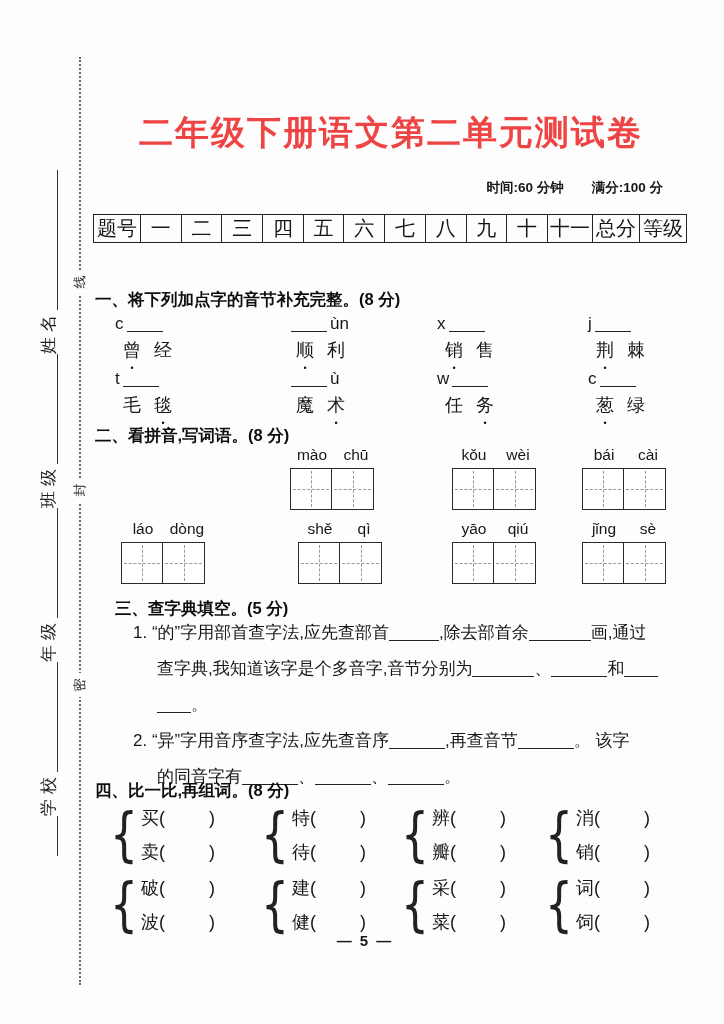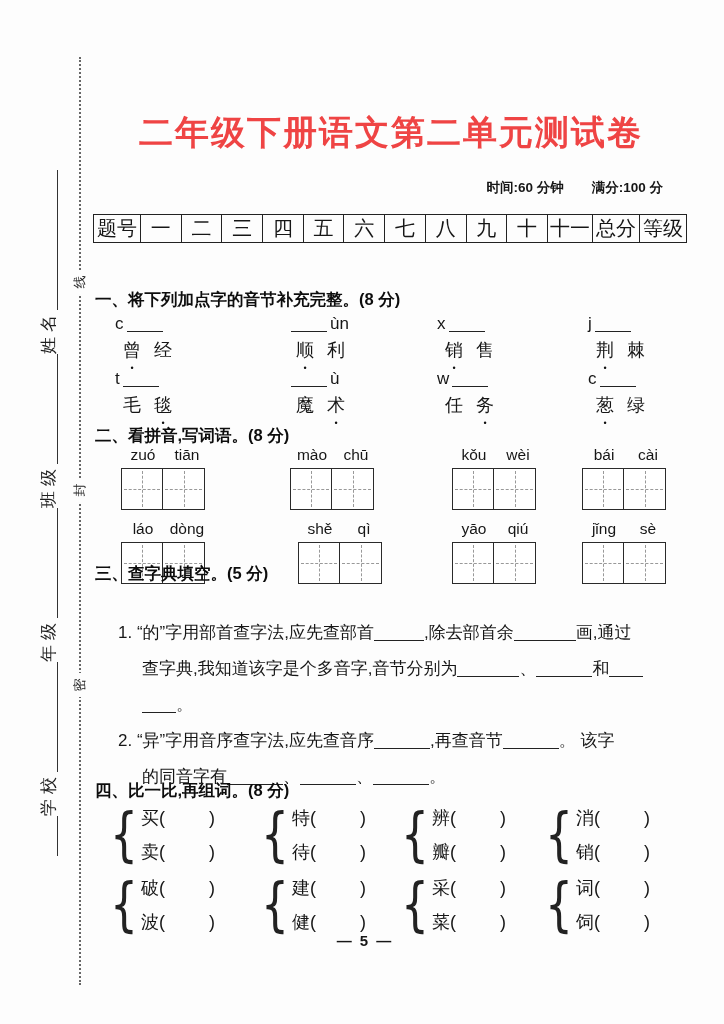--- a/index.html
+++ b/index.html
@@ -25,21 +25,21 @@
            font-size:34px; font-weight:900; letter-spacing:2px; color:#ef4444; }
   .meta { position:absolute; top:179px; right:24px; font-size:13.5px; font-weight:700; }
   .meta span + span { margin-left:28px;margin-top:14px; }
   .score-table { position:absolute; top:214px; left:-2px; border-collapse:collapse; table-layout:fixed; width:594px; }
   .score-table td { border:1.6px solid #222; height:26px; text-align:center; font-size:20px; padding:0; }
   .score-table td:first-child { width:46px; }
   .score-table td:nth-child(12) { width:44px; }
   .score-table td:nth-child(13) { width:46px; }
   .score-table td:nth-child(14) { width:46px;margin-top:15px; }
   .sec-heading { position:absolute; left:0; font-size:16.5px; font-weight:700; color:#0d0d0d; white-space:nowrap; }
-  .h1 { top:289px; } .h2 { top:425px; } .h3 { top:563px; } .h4 { top:780px; }
+  .h1 { top:289px; } .h2 { top:425px; } .h3 { top:598px;margin-left:20px; } .h4 { top:780px; }
   
   .q1-items { position:absolute; top:314px; left:0; width:100%;
               display:grid; grid-template-columns:173px 149px 151px 1fr; row-gap:7px; }
   .q1-item { padding-left:20px; height:48px; }
   .q1-pinyin { font-size:17px; height:21px; }
   .pblank { display:inline-block; width:36px; height:12px; border-bottom:1.6px solid #222;
             margin:0 3px; vertical-align:-3px; }
   .q1-word { margin-top:3px; padding-left:8px; font-size:18px; }
   .hz { position:relative; display:inline-block; margin-right:13px; }
   .hz.dotted::after { content:"•"; position:absolute; left:42%; bottom:-11px; font-size:9px; color:#111; }
@@ -48,21 +48,21 @@
   .q2-row.r1 { top:446px; } .q2-row.r2 { top:520px; }
   .q2-group { position:absolute; top:0; width:88px; }
   .q2-pinyin { display:flex; font-size:15.5px; height:20px; }
   .q2-pinyin span { flex:1; text-align:center; }
   .q2-boxes { display:flex; margin-top:2px; }
   .cell { position:relative; width:42px; height:42px; border:1.6px solid #2a2a2a; box-sizing:border-box; background:#fff; }
   .cell + .cell { border-left:none; }
   .cell::before { content:""; position:absolute; left:50%; top:2px; bottom:2px; border-left:1px dashed #999; }
   .cell::after  { content:""; position:absolute; top:50%; left:2px; right:2px; border-top:1px dashed #999; }
   
-  .q3-lines { position:absolute; top:615px; left:1px; width:100%; font-size:17px; }
+  .q3-lines { position:absolute; top:615px; left:16px; width:100%; font-size:17px; }
   .q3-line { line-height:36px; padding-left:22px; white-space:nowrap; }
   .q3-line.indent { padding-left:46px; }
   .fill-blank { display:inline-block; height:13px; border-bottom:1.6px solid #222; vertical-align:-3px; }
   
   .q4-row { position:absolute; left:0; width:100%; height:66px; }
   .q4-row.r1 { top:806px; } .q4-row.r2 { top:876px; }
   .q4-group { position:absolute; top:0; display:flex; align-items:center; }
   .brace { font-family:"DejaVu Sans",sans-serif; font-size:44px; font-weight:400;
            transform:scaleY(1.35); line-height:1; margin-right:3px; color:#222; }
   .q4-col { display:flex; flex-direction:column; gap:10px; }
@@ -149,30 +149,20 @@
           <div class="q1-word"><span class="hz">任</span><span class="hz dotted">务</span></div>
         </div>
         <div class="q1-item">
           <div class="q1-pinyin"><span>c</span><span class="pblank"></span></div>
           <div class="q1-word"><span class="hz dotted">葱</span><span class="hz">绿</span></div>
         </div>
       </div>
 
     <div class="sec-heading h2">二、看拼音,写词语。(8 分)</div>
     <div class="q2-row r1">
-        <div class="q2-group" style="left: 26px;">
-          <div class="q2-pinyin">
-            <span>zuó</span>
-            <span>tiān</span>
-          </div>
-          <div class="q2-boxes">
-            <div class="cell"></div>
-            <div class="cell"></div>
-          </div>
-        </div>
         <div class="q2-group" style="left: 195px;">
           <div class="q2-pinyin">
             <span>mào</span>
             <span>chū</span>
           </div>
           <div class="q2-boxes">
             <div class="cell"></div>
             <div class="cell"></div>
           </div>
         </div>

